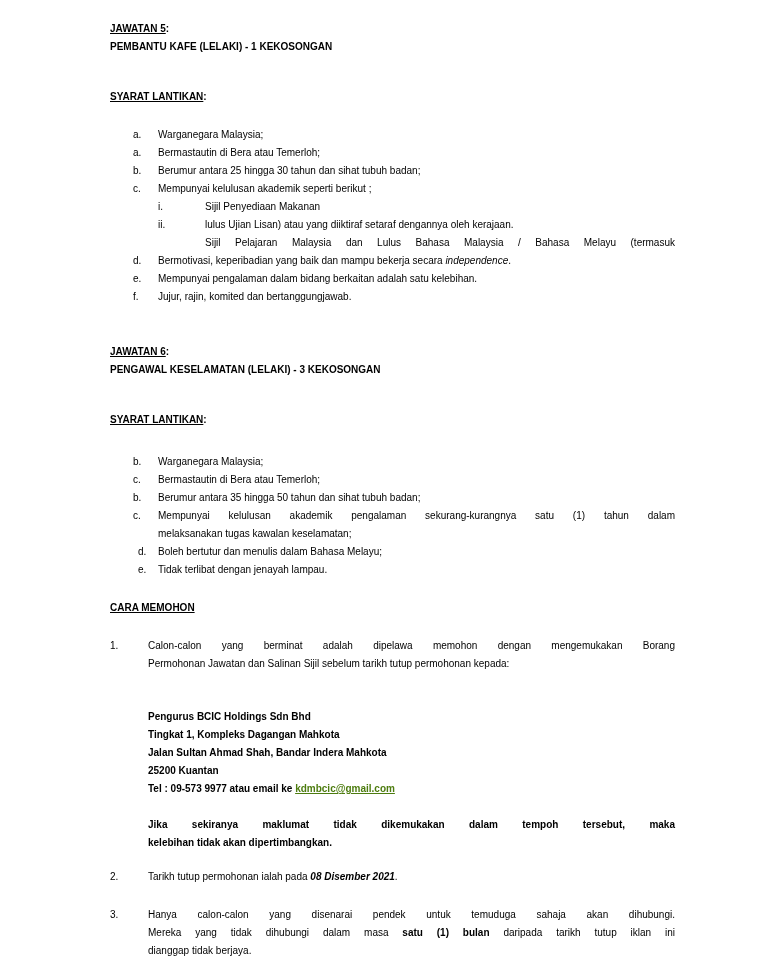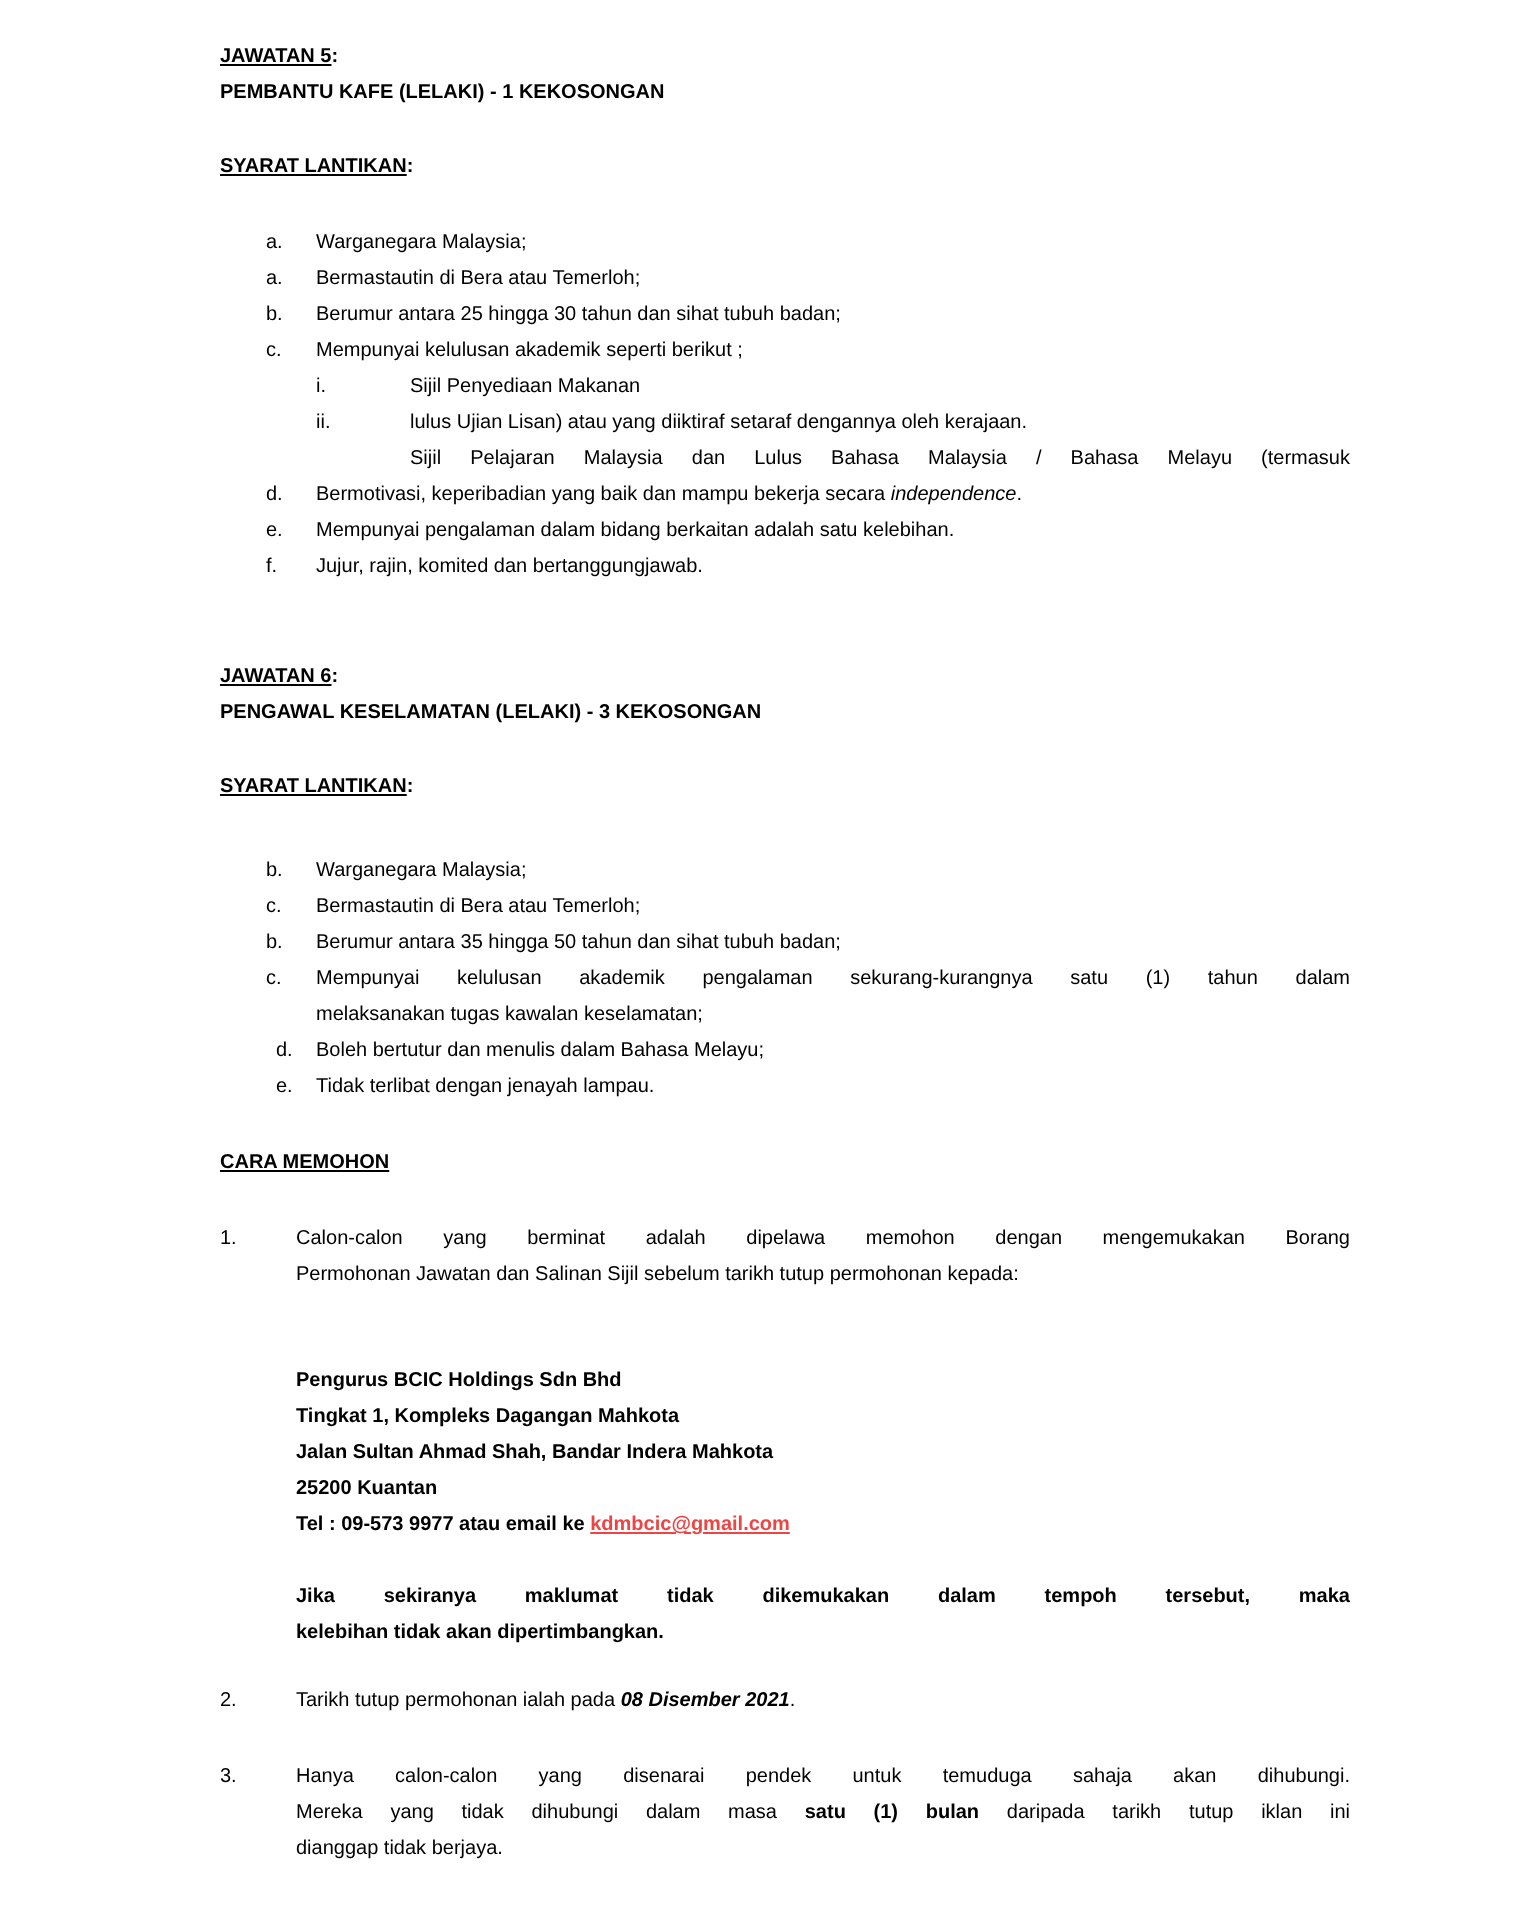--- a/index.html
+++ b/index.html
@@ -19,21 +19,21 @@
   .li-letter .marker{left:23px;}
   .li-letter.sh .marker{left:28px;}
   .li-roman{padding-left:95px;}
   .li-roman .marker{left:48px;}
   .li-number{padding-left:38px;}
   .li-number .marker{left:0;}
   .tline.just{text-align:justify;text-align-last:justify;}
   .address{padding-left:38px;font-weight:bold;}
   .note{padding-left:38px;font-weight:bold;}
   a.link{text-decoration:underline;cursor:pointer;}
-  #job5-syarat,#job6-syarat{margin-top:19px;}
+  #job5-syarat,#job6-syarat{margin-top:32px;}
   #job5-list{margin-top:20px;}
   #job6-title{margin-top:37px;}
   #job6-list{margin-top:24px;}
   #cara-heading{margin-top:20px;font-weight:bold;}
   #cara-item1{margin-top:20px;}
   #cara-address{margin-top:35px;}
   #cara-note{margin-top:18px;}
   #cara-item2{margin-top:16px;}
   #cara-item3{margin-top:20px;}
 </style>
@@ -159,21 +159,21 @@
             <div class="tline just"><span>Calon-calon yang berminat adalah dipelawa memohon dengan mengemukakan Borang</span></div>
             <div class="tline"><span>Permohonan Jawatan dan Salinan Sijil sebelum tarikh tutup permohonan kepada:</span></div>
           </div>
         </div>
       </div>
     <div id="cara-address" class="address">
         <div class="tline"><span class="b">Pengurus BCIC Holdings Sdn Bhd</span></div>
         <div class="tline"><span class="b">Tingkat 1, Kompleks Dagangan Mahkota</span></div>
         <div class="tline"><span class="b">Jalan Sultan Ahmad Shah, Bandar Indera Mahkota</span></div>
         <div class="tline"><span class="b">25200 Kuantan</span></div>
-        <div class="tline"><span class="b">Tel : 09-573 9977 atau email ke </span><a class="b link" href="#" style="color: #ef4444;">kdmbcic@gmail.com</a></div>
+        <div class="tline"><span class="b">Tel : 09-573 9977 atau email ke </span><a class="b link" href="#" style="color: #4d7c0f;">kdmbcic@gmail.com</a></div>
       </div>
     <div id="cara-note" class="note">
         <div class="tline just"><span>Jika sekiranya maklumat tidak dikemukakan dalam tempoh tersebut, maka</span></div>
         <div class="tline"><span>kelebihan tidak akan dipertimbangkan.</span></div>
       </div>
     <div id="cara-item2">
         <div class="li li-number">
           <span class="marker">2.</span>
           <div class="li-body">
             <div class="tline"><span>Tarikh tutup permohonan ialah pada </span><span class="b i">08 Disember 2021</span><span>.</span></div>

